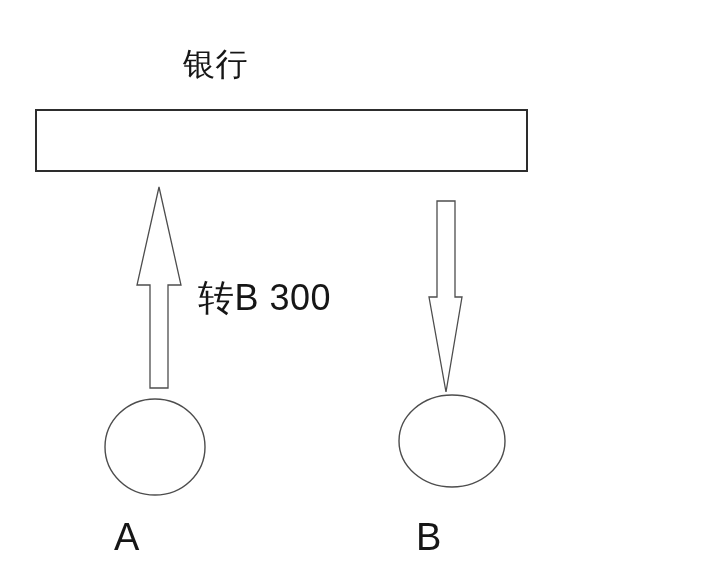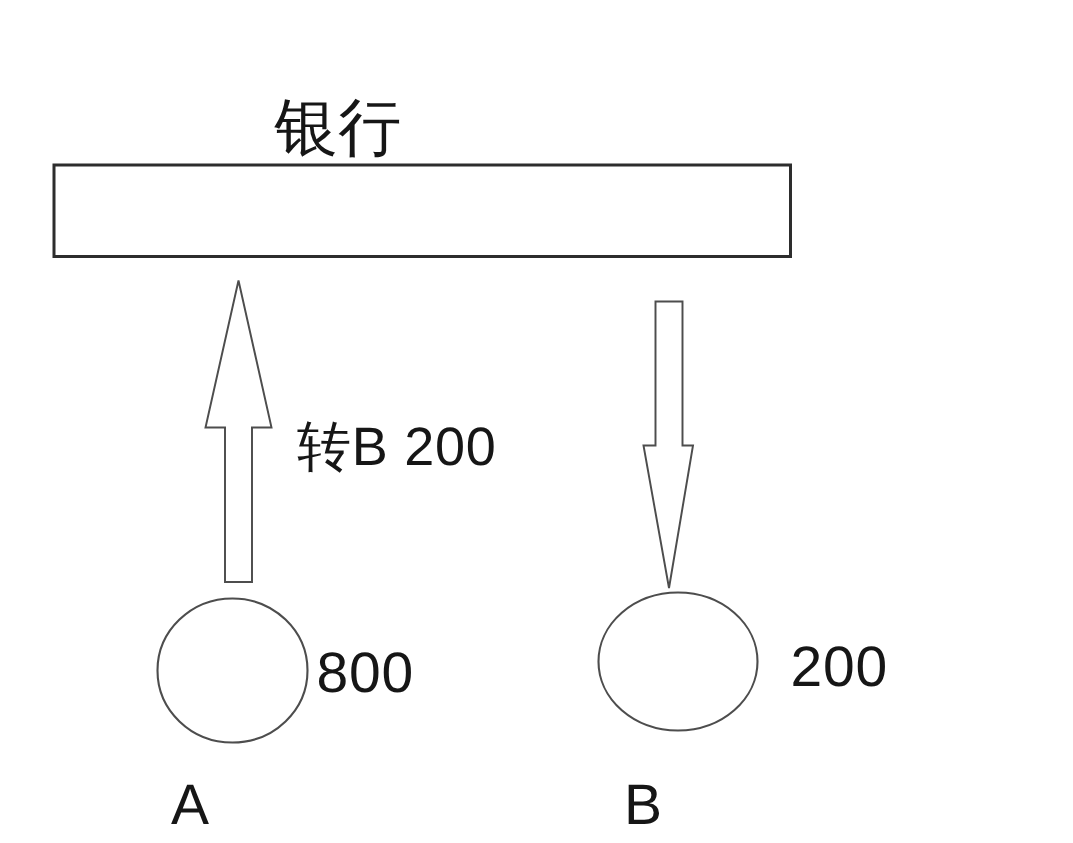--- a/index.html
+++ b/index.html
@@ -22,21 +22,21 @@
     top: 0;
   }
   .label {
     position: absolute;
     line-height: 1;
     white-space: nowrap;
     color: #161616;
     font-weight: 400;
     letter-spacing: 0.5px;
   }
-  .bank-title   { left: 183px; top: 64px;  font-size: 42px; }
+  .bank-title   { left: 183px; top: 48px;  font-size: 32px; font-family: Liberation Serif, serif; }
   .flow-label-l { left: 198px; top: 280px; font-size: 36px; }
   .flow-label-r { left: 477px; top: 280px; font-size: 36px; }
   .balance-a    { left: 211px; top: 430px; font-size: 38px; }
   .balance-b    { left: 527px; top: 426px; font-size: 38px; }
   .name-a       { left: 114px; top: 518px; font-size: 38px; }
   .name-b       { left: 416px; top: 518px; font-size: 38px; }
 </style>
 </head>
 <body>
 
@@ -50,24 +50,22 @@
 
     <polygon points="437,201 455,201 455,297 462,297 446,392 429,297 437,297" fill="#ffffff" stroke-width="1.3" stroke-linejoin="miter" stroke="#4d4d4d"></polygon>
 
     <ellipse cx="155" cy="447" rx="50" ry="48" fill="#ffffff" stroke-width="1.4" stroke="#4d4d4d"></ellipse>
 
     <ellipse cx="452" cy="441" rx="53" ry="46" fill="#ffffff" stroke-width="1.4" stroke="#4d4d4d"></ellipse>
   </svg>
 
   <div class="label bank-title">银行</div>
 
-  <div class="label flow-label-l">转B 200</div>
+  <div class="label flow-label-l">转B 300</div>
 
 
-  <div class="label balance-a">800</div>
 
-  <div class="label balance-b">200</div>
 
   <div class="label name-a">A</div>
 
   <div class="label name-b">B</div>
 
 </div>
 
 </body></html>

